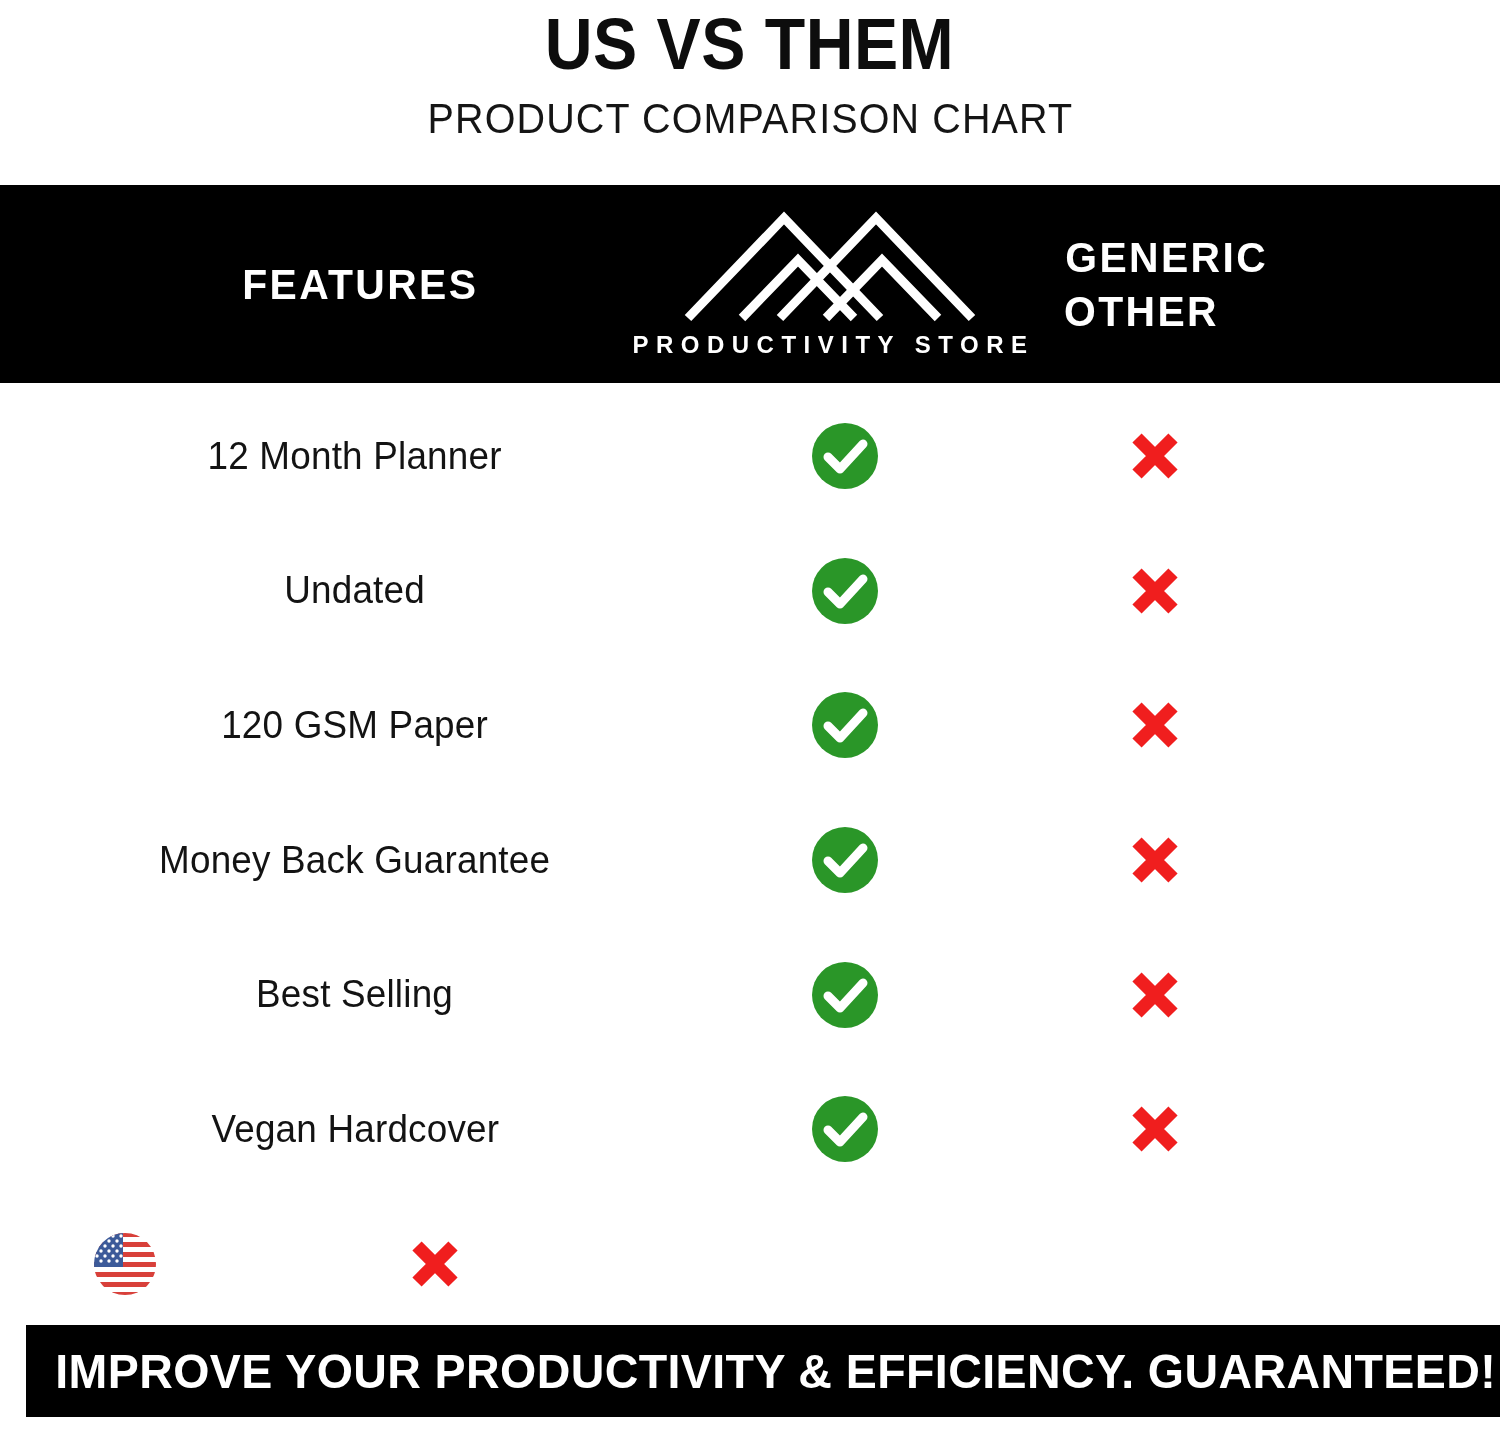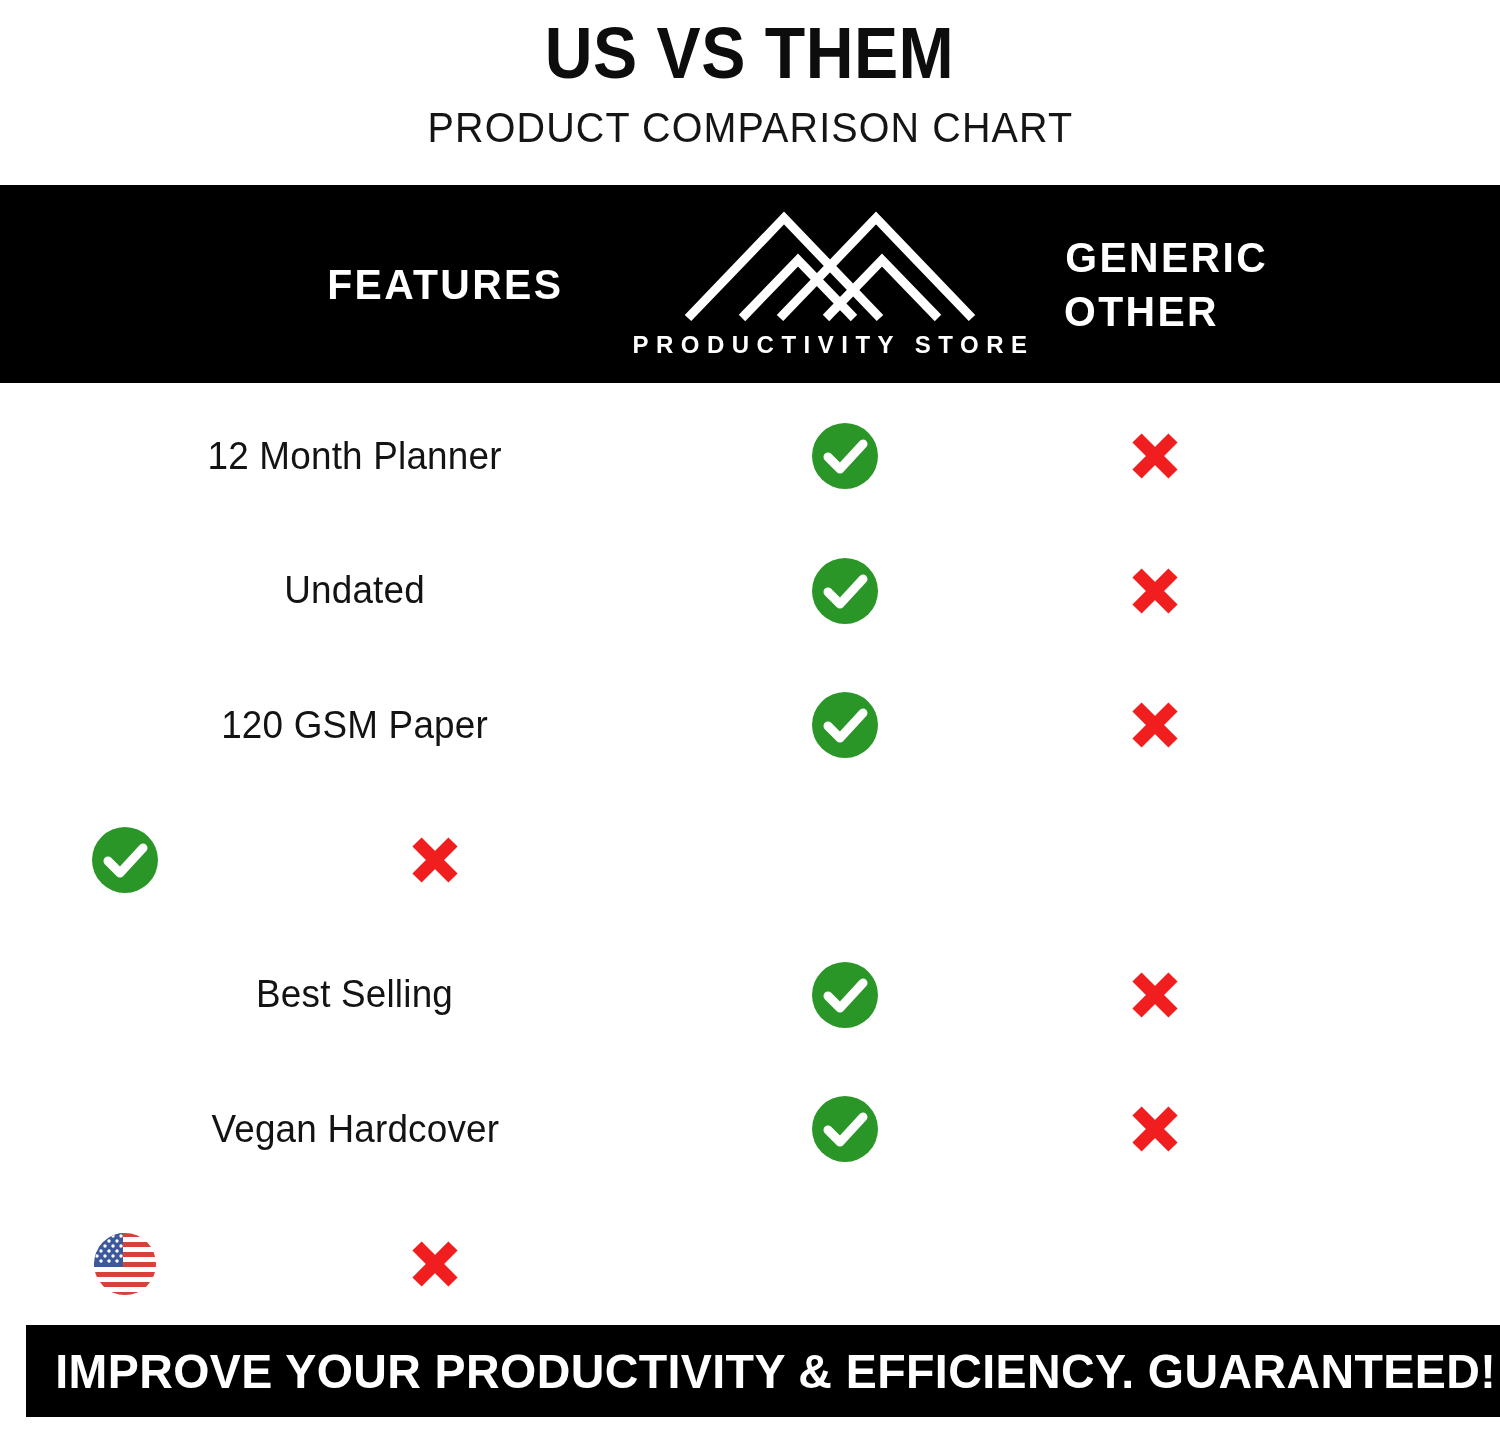--- a/index.html
+++ b/index.html
@@ -10,21 +10,21 @@
     color:#111111;
     overflow:hidden;
   }
 
   .sheet { position:relative; width:1500px; height:1451px; background:#fff; }
 
   
   .title-block {
     position:absolute; left:0; top:0; width:1500px; height:185px;
     display:flex; flex-direction:column; align-items:center; justify-content:flex-start;
-    padding-top:15px;
+    padding-top:6px;
   }
   .main-title {
     font-size:72px; font-weight:700; letter-spacing:0.5px;
     line-height:76px; color:#0d0d0d;
     font-family:"Liberation Sans Narrow","Liberation Sans",sans-serif;
     transform:scaleX(0.92); transform-origin:center top;
   }
   .sub-title {
     font-size:42px; font-weight:400; letter-spacing:1.2px;
     line-height:46px; color:#151515; margin-top:14px;
@@ -32,21 +32,21 @@
     transform:scaleX(0.94); transform-origin:center top;
   }
 
   
   .header-band {
     position:absolute; left:0; top:185px; width:1500px; height:198px;
     background:#000000;
   }
   .hdr-features {
     position:absolute; left:150px; top:0; width:420px; height:198px;
-    display:flex; align-items:center; justify-content:flex-end;
+    display:flex; align-items:center; justify-content:center;
   }
   .hdr-features span {
     color:#ffffff; font-size:43px; font-weight:700; letter-spacing:2.5px;
     font-family:"Liberation Sans Narrow","Liberation Sans",sans-serif;
     transform:scaleX(0.95);
   }
   .hdr-logo {
     position:absolute; left:610px; top:0; width:440px; height:198px;
     display:flex; flex-direction:column; align-items:center; justify-content:center;
   }
@@ -191,20 +191,23 @@
         </svg>
       </div>
       <div class="cell-them">
         <svg class="icon-cross" viewBox="0 0 60 60">
           <path d="M12 12 L48 48 M48 12 L12 48" stroke="#f01e1e" stroke-width="13" stroke-linecap="butt"></path>
         </svg>
       </div>
     </div>
 
     <div class="row">
+      <div class="cell-feature">
+        <span>Money Back Guarantee</span>
+      </div>
       <div class="cell-us">
         <svg class="icon-check" viewBox="0 0 72 72">
           <circle cx="36" cy="36" r="33" fill="#2a9628"></circle>
           <path d="M19 37 L31 49 L54 24" fill="none" stroke="#ffffff" stroke-width="9" stroke-linecap="round" stroke-linejoin="round"></path>
         </svg>
       </div>
       <div class="cell-them">
         <svg class="icon-cross" viewBox="0 0 60 60">
           <path d="M12 12 L48 48 M48 12 L12 48" stroke="#f01e1e" stroke-width="13" stroke-linecap="butt"></path>
         </svg>

